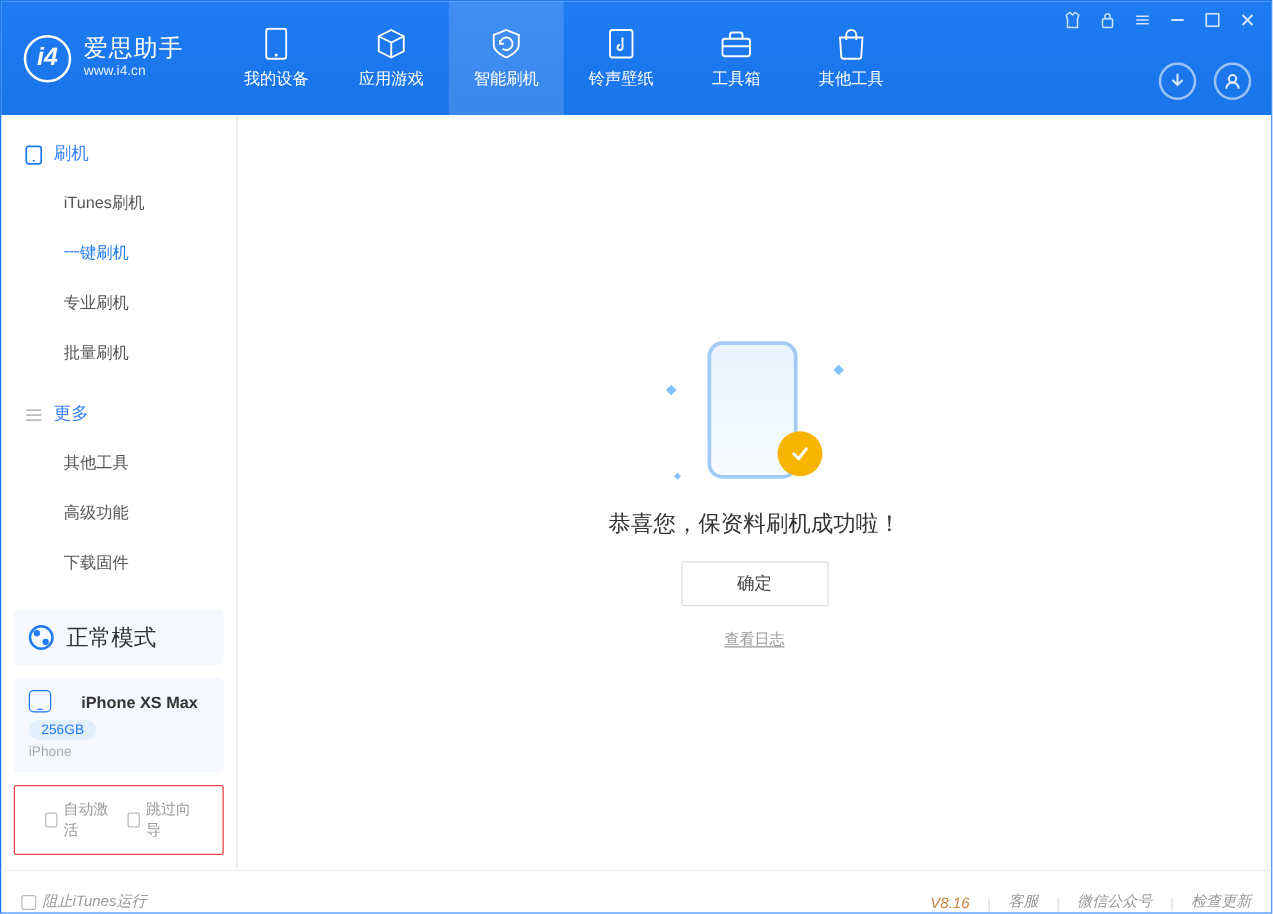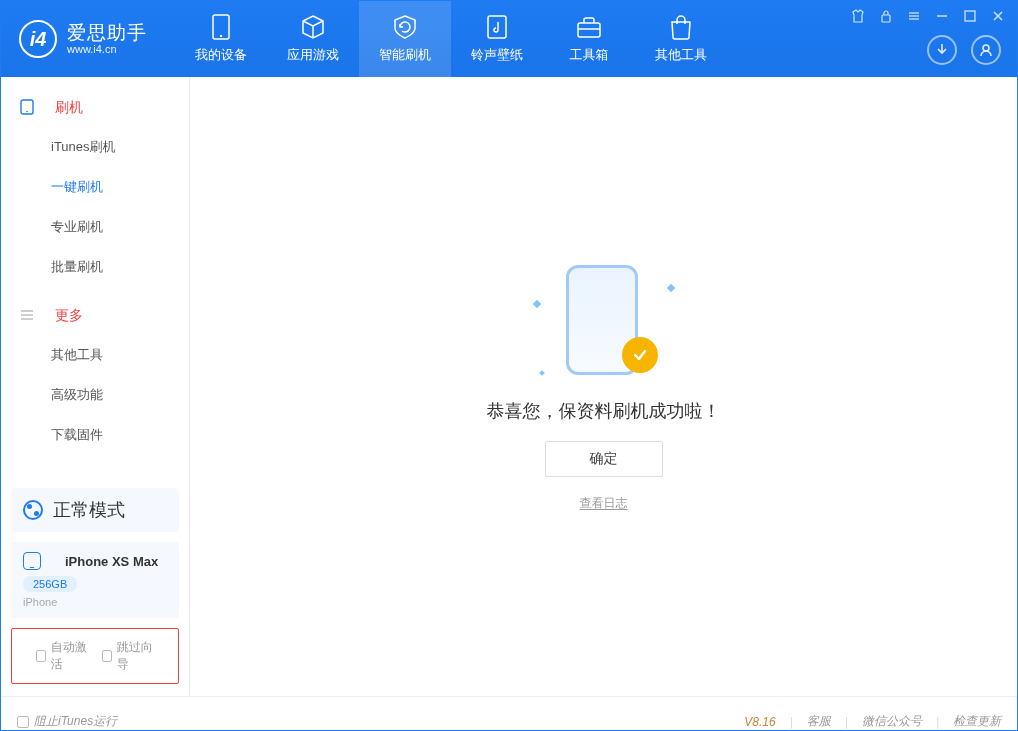--- a/index.html
+++ b/index.html
@@ -1,39 +1,39 @@
 <!DOCTYPE html>
 <html><head>
 <meta charset="utf-8">
 <style>
 * { margin: 0; padding: 0; box-sizing: border-box; font-family: "Microsoft YaHei", Arial, sans-serif; }
 body { background: #fff; }
 .app-window { width: 1018px; height: 731px; border: 1px solid #1e7bf2; display: flex; flex-direction: column; background: #fff; position: relative; }
 
 
-.header { height: 76px; background: linear-gradient(180deg, #1e7bf2 0%, #1a74ea 100%); display: flex; align-items: center; position: relative; }
+.header { height: 91px; background: linear-gradient(180deg, #1e7bf2 0%, #1a74ea 100%); display: flex; align-items: center; position: relative; }
 .logo-area { display: flex; align-items: center; padding: 0 18px; gap: 10px; }
 .logo-circle { width: 38px; height: 38px; border: 2px solid #fff; border-radius: 50%; display: flex; align-items: center; justify-content: center; color: #fff; font-weight: bold; font-size: 20px; font-style: italic; }
 .logo-text { color: #fff; display: flex; flex-direction: column; line-height: 1.1; }
 .logo-title { font-size: 19px; font-weight: 500; letter-spacing: 1px; }
 .logo-url { font-size: 11px; opacity: 0.9; }
 .tabs { display: flex; height: 100%; margin-left: 10px; }
 .tab { width: 92px; display: flex; flex-direction: column; align-items: center; justify-content: center; gap: 6px; color: #fff; font-size: 13px; cursor: pointer; }
 .tab.active { background: rgba(255,255,255,0.15); }
 .tab-icon { height: 26px; display: flex; align-items: center; justify-content: center; }
 .window-controls { position: absolute; right: 10px; top: 6px; display: flex; gap: 10px; }
 .wc { width: 18px; height: 18px; display: flex; align-items: center; justify-content: center; cursor: pointer; color: #cfe4ff; }
 .header-actions { position: absolute; right: 16px; bottom: 12px; display: flex; gap: 14px; }
 .hact { width: 30px; height: 30px; border: 2px solid rgba(255,255,255,0.55); border-radius: 50%; display: flex; align-items: center; justify-content: center; color: rgba(255,255,255,0.85); cursor: pointer; }
 
 
 .body { flex: 1; display: flex; min-height: 0; }
 .sidebar { width: 189px; border-right: 1px solid #e8e8e8; display: flex; flex-direction: column; }
 .side-scroll { flex: 1; overflow: auto; padding-top: 12px; }
-.side-group-header { display: flex; align-items: flex-start; gap: 20px; padding: 10px 18px; color: #ef4444; font-size: 14px; font-weight: 500; }
+.side-group-header { display: flex; align-items: flex-end; gap: 8px; padding: 10px 18px; color: #3b82f6; font-size: 14px; font-weight: 500; }
 .side-group-header .gicon { width: 16px; height: 16px; display: flex; align-items: center; justify-content: center; }
 .side-item { padding: 11px 18px 11px 50px; font-size: 13px; color: #555; cursor: pointer; }
 .side-item.active { color: #1e7bf2; }
 .side-bottom { padding: 10px; display: flex; flex-direction: column; gap: 10px; }
 .card { background: #f5f9ff; border-radius: 4px; padding: 10px 12px; }
 .mode-card { display: flex; align-items: center; gap: 10px; font-size: 18px; color: #333; font-weight: 500; }
 .mode-icon { width: 20px; height: 20px; border: 2px solid #1e7bf2; border-radius: 50%; position: relative; }
 .mode-icon::before, .mode-icon::after { content:""; position:absolute; width:5px; height:5px; background:#1e7bf2; border-radius:50%; }
 .mode-icon::before { top:2px; left:2px; }
 .mode-icon::after { bottom:2px; right:2px; }

